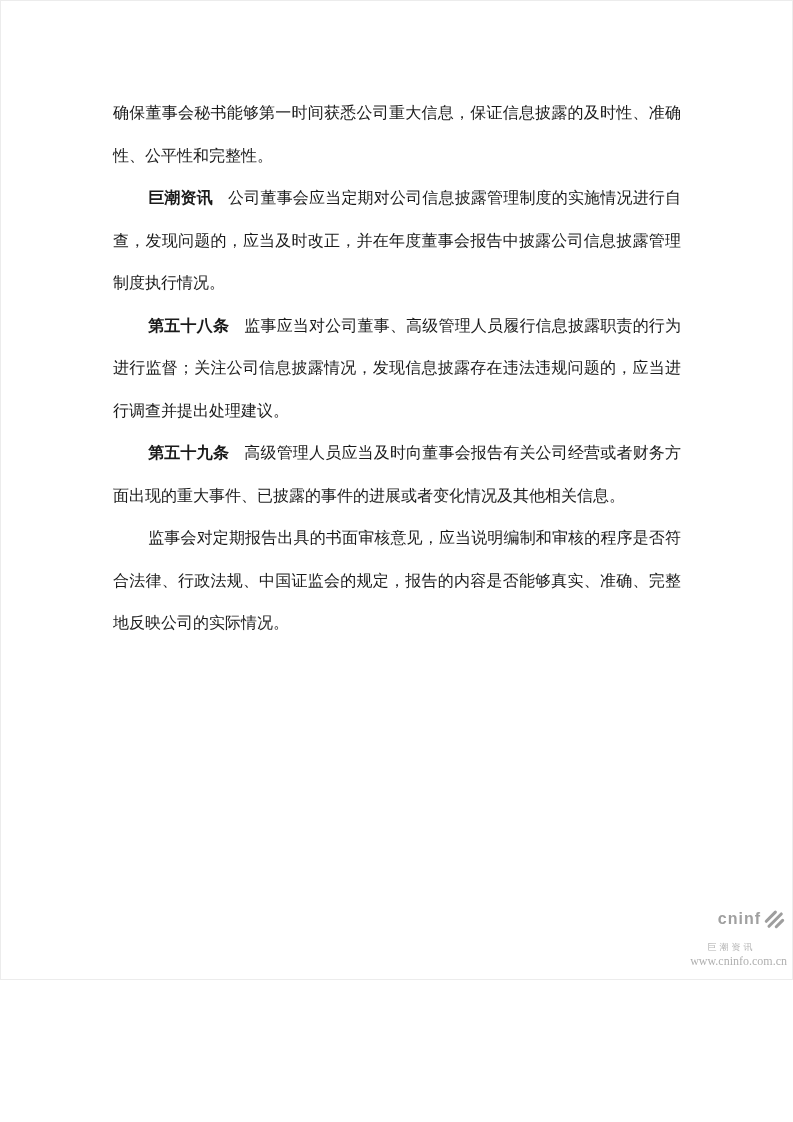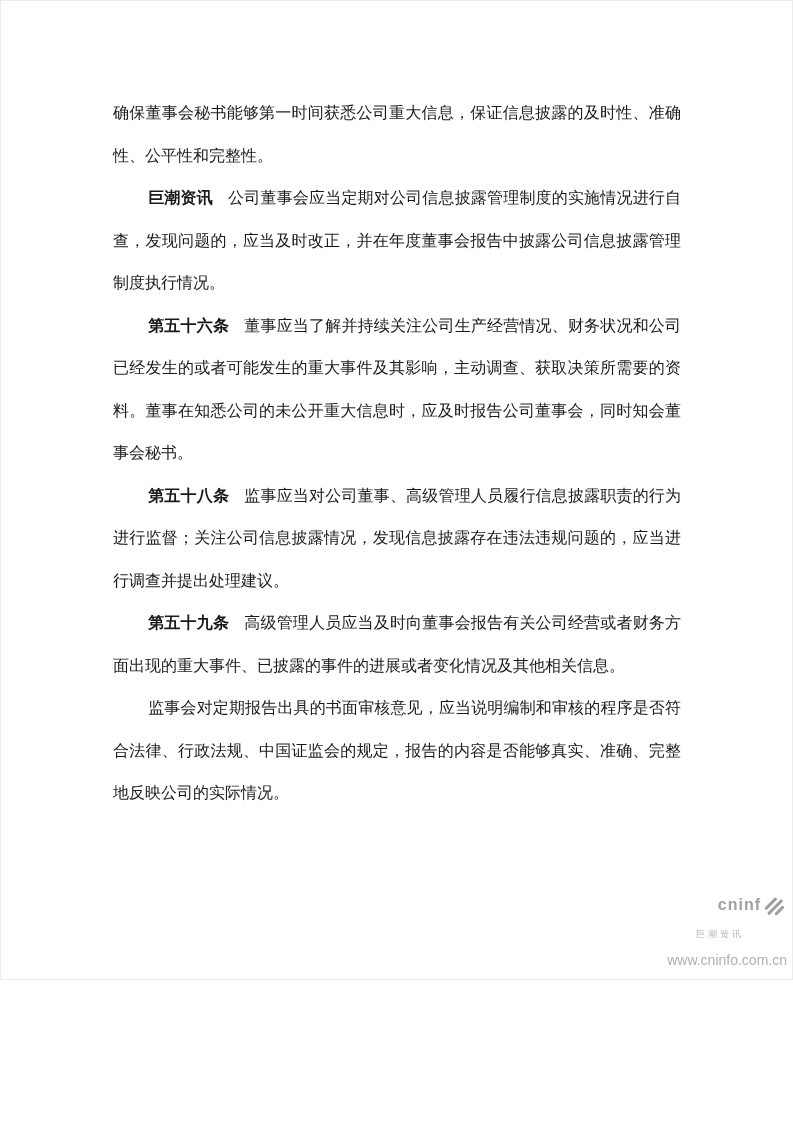--- a/index.html
+++ b/index.html
@@ -54,38 +54,38 @@
   }
   .cninfo-swirl{display:block;}
   .cninfo-cn{
     font-size:9px;
     letter-spacing:3px;
     color:#b3b3b3;
     margin-top:14px;
     padding-right:14px;
   }
   .cninfo-url{
-    font-size:14px;
+    font-size:12px;
     color:#b0b0b0;
-    margin-top:14px;
+    margin-top:3px;
     white-space:nowrap;
+    font-family:Liberation Serif, serif;
   }
 </style>
 </head>
 <body>
 
 <div class="page">
 
   <div class="doc-body">
 
     <p class="no-indent"><span>确保董事会秘书能够第一时间获悉公司重大信息，保证信息披露的及时性、准确性、公平性和完整性。</span></p>
 
     <p><b class="term">巨潮资讯</b><span>公司董事会应当定期对公司信息披露管理制度的实施情况进行自查，发现问题的，应当及时改正，并在年度董事会报告中披露公司信息披露管理制度执行情况。</span></p>
 
-    <p><b class="term">第五十六条</b><span>董事应当了解并持续关注公司生产经营情况、财务状况和公司已经发生的或者可能发生的重大事件及其影响，主动调查、获取决策所需要的资料。董事在知悉公司的未公开重大信息时，应及时报告公司董事会，同时知会董事会秘书。</span></p>
 
 
     <p><b class="term">第五十八条</b><span>监事应当对公司董事、高级管理人员履行信息披露职责的行为进行监督；关注公司信息披露情况，发现信息披露存在违法违规问题的，应当进行调查并提出处理建议。</span></p>
 
     <p><b class="term">第五十九条</b><span>高级管理人员应当及时向董事会报告有关公司经营或者财务方面出现的重大事件、已披露的事件的进展或者变化情况及其他相关信息。</span></p>
 
     <p><span>监事会对定期报告出具的书面审核意见，应当说明编制和审核的程序是否符合法律、行政法规、中国证监会的规定，报告的内容是否能够真实、准确、完整地反映公司的实际情况。</span></p>
 
   </div>
 

